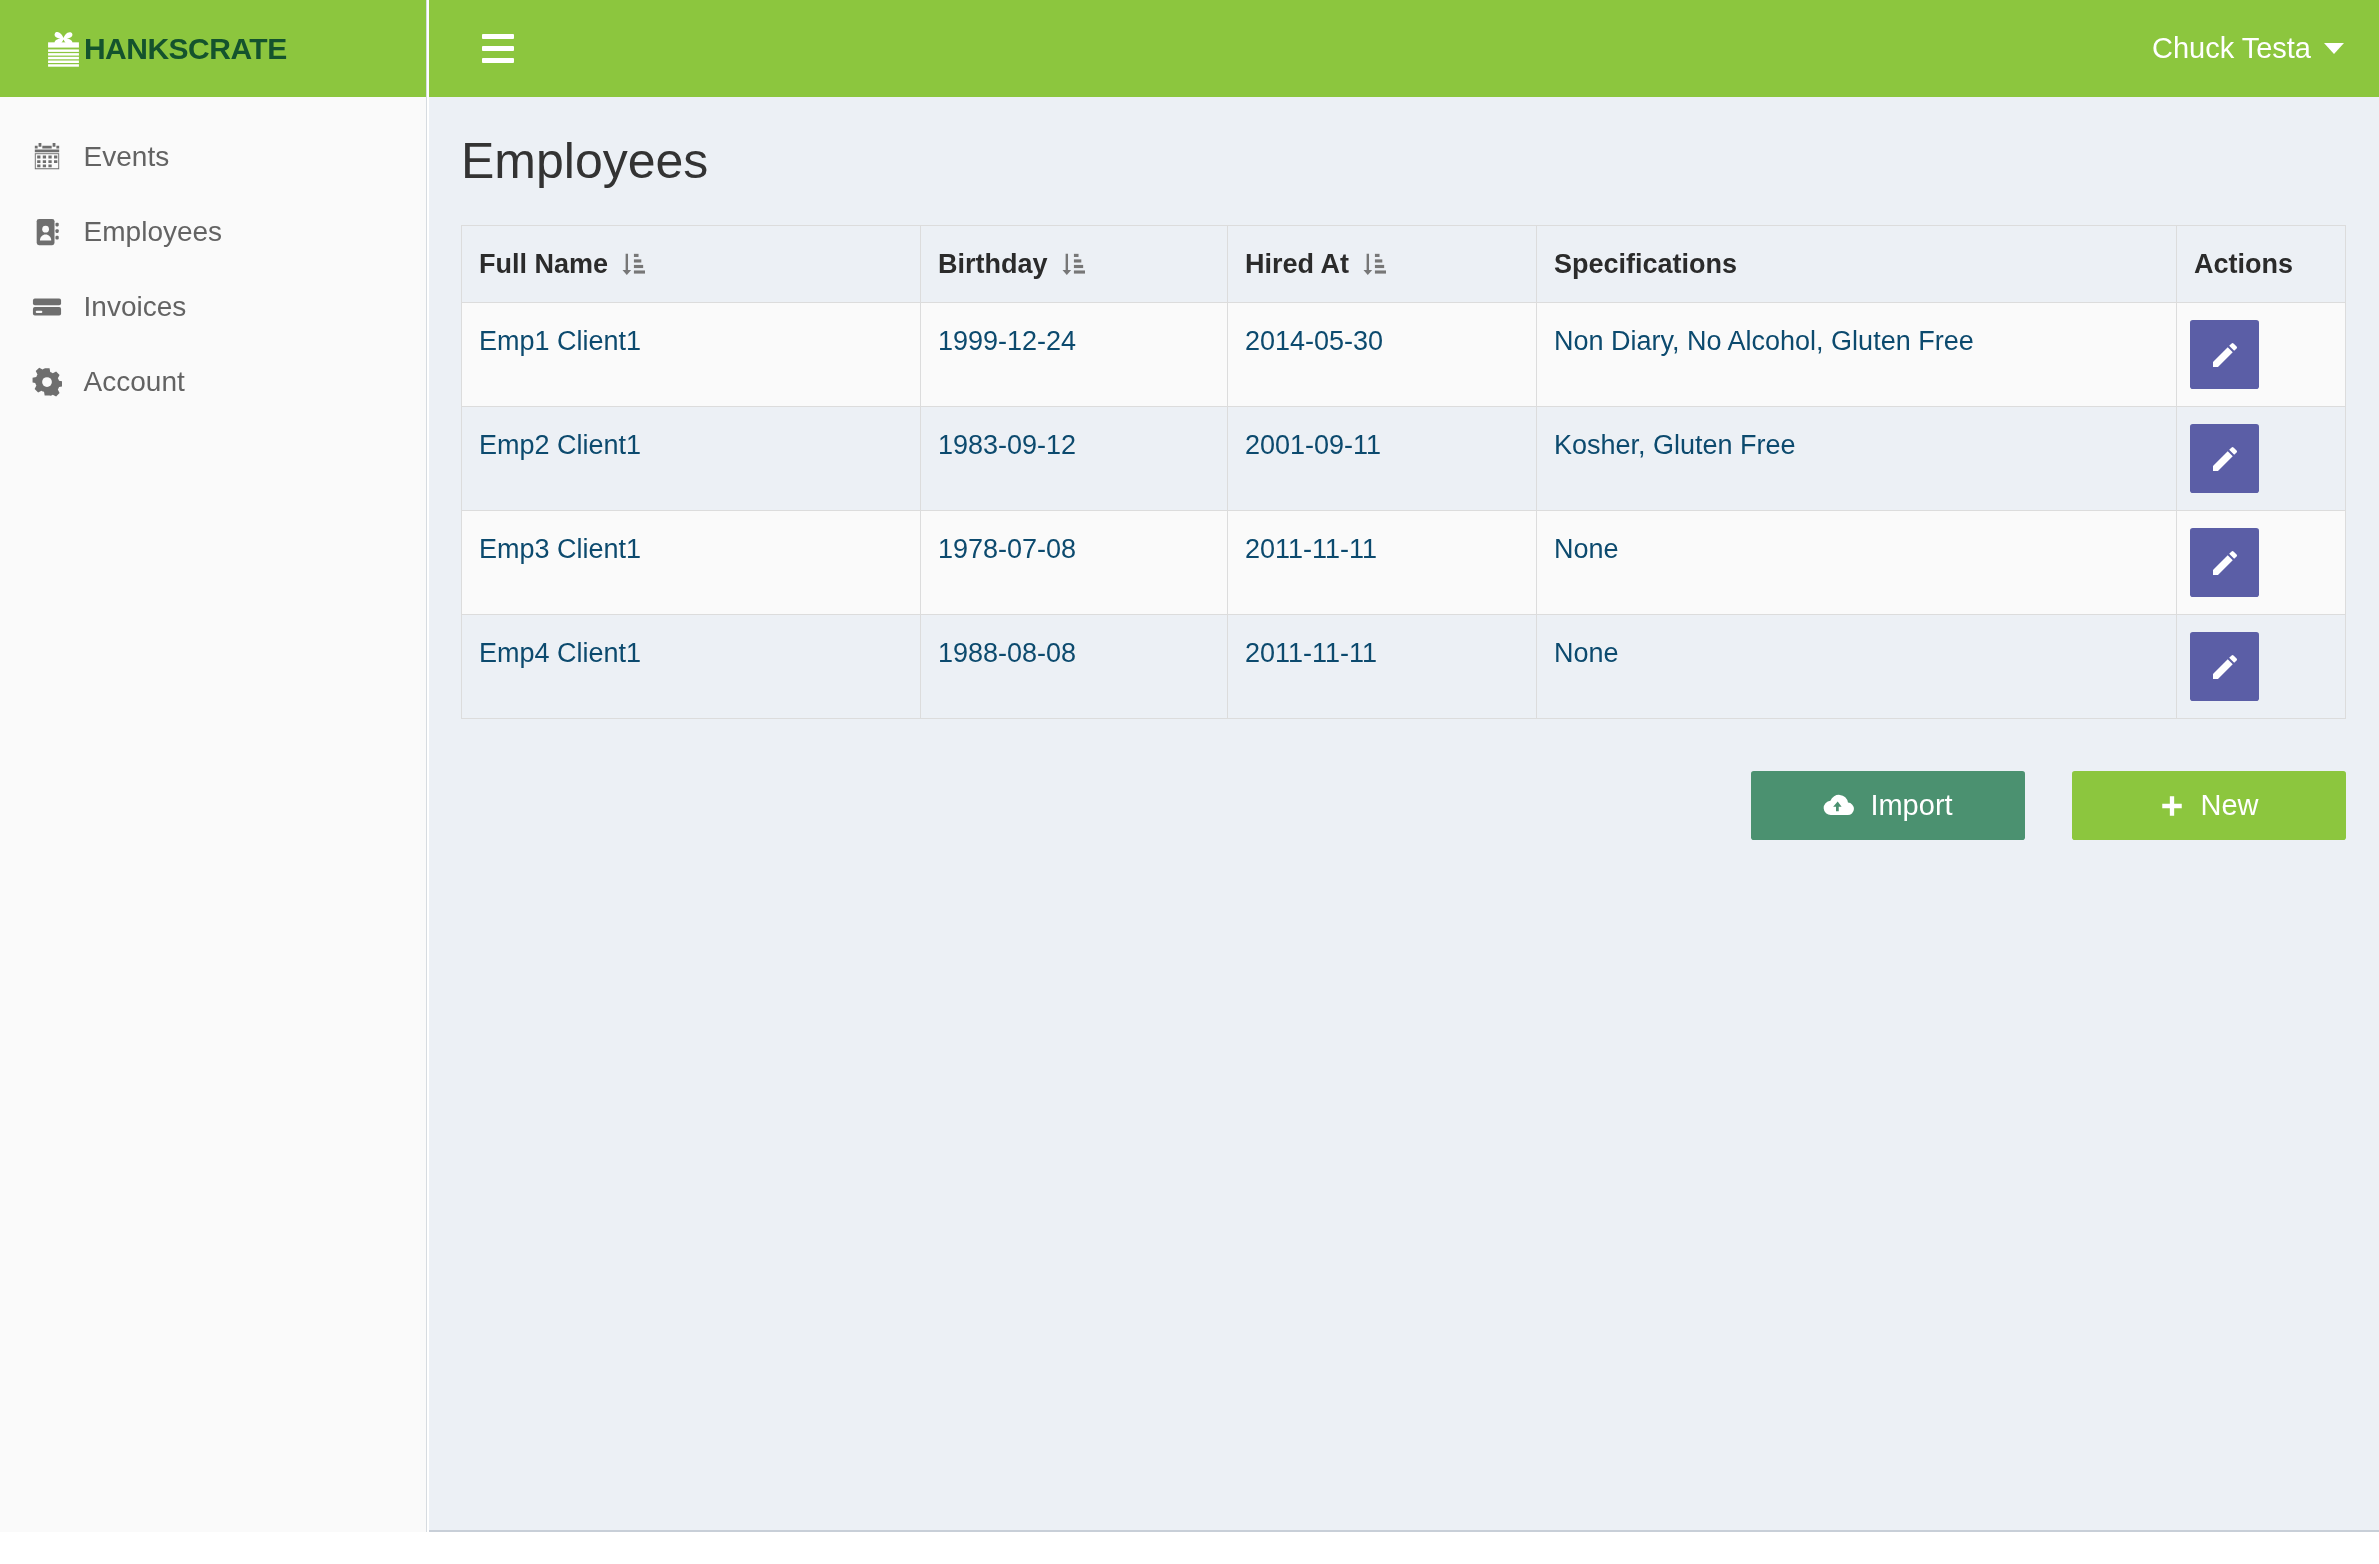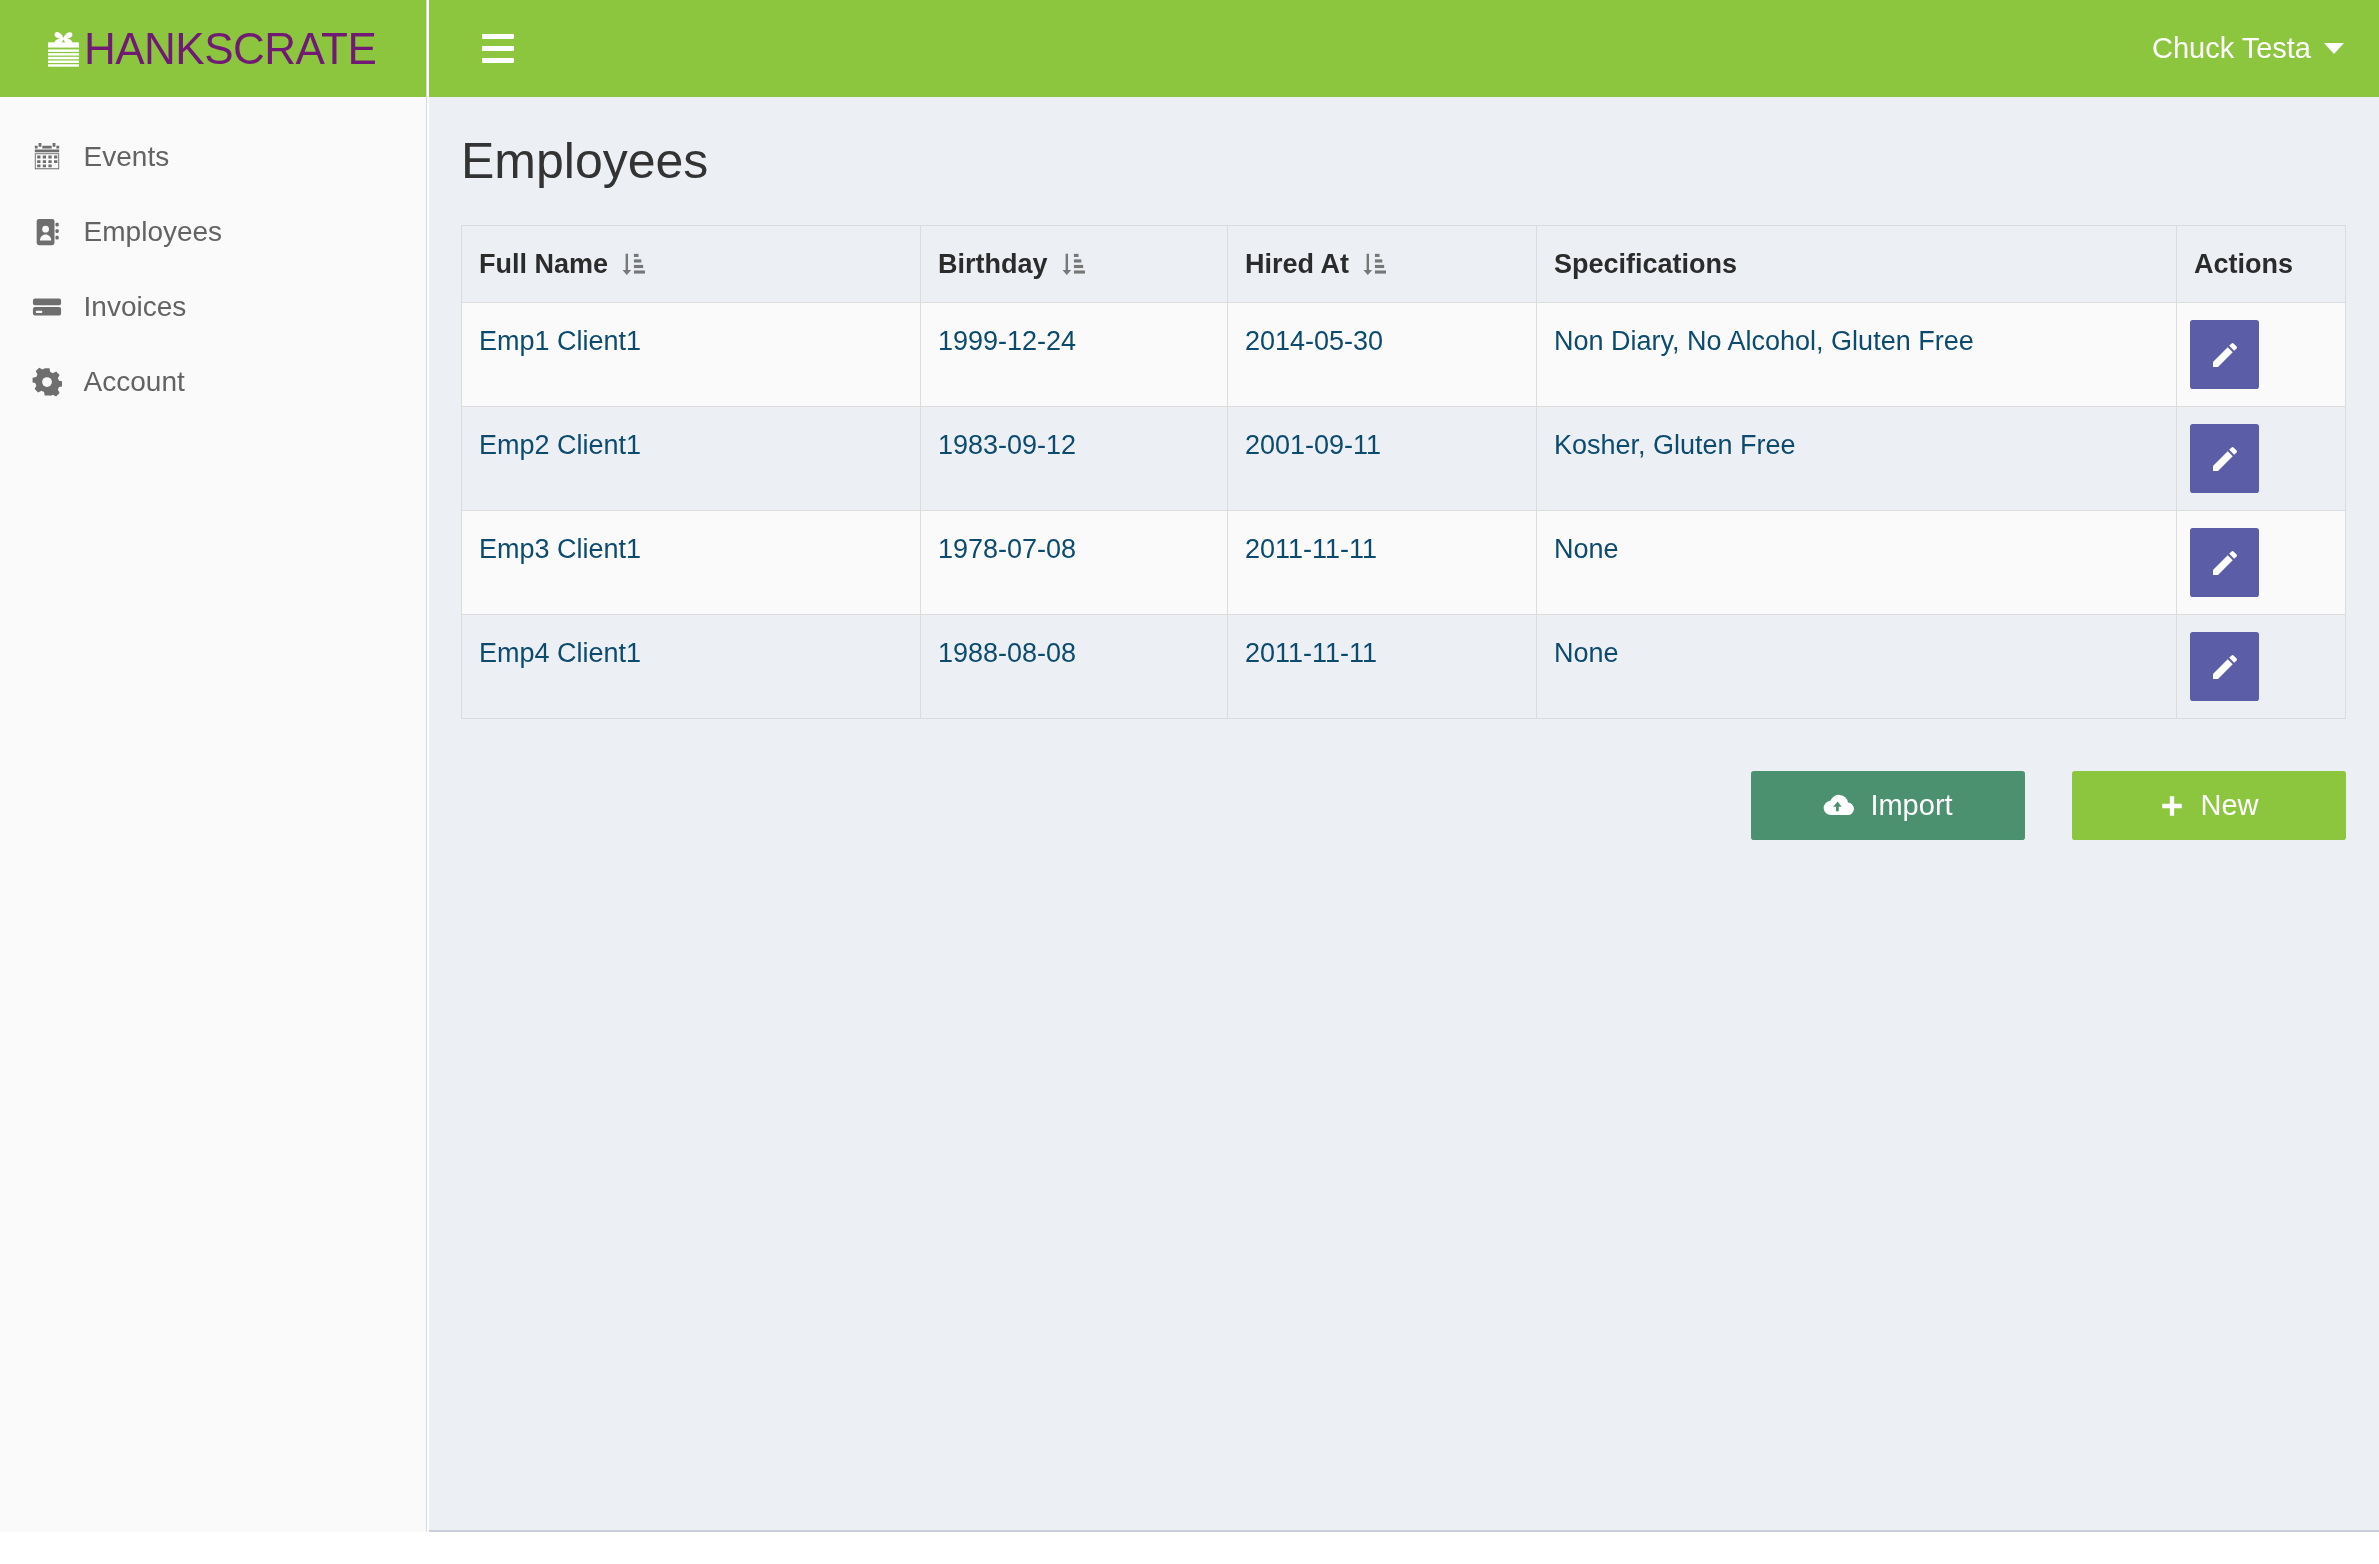--- a/index.html
+++ b/index.html
@@ -37,23 +37,23 @@
     padding-left: 45px;
   }
   .brand-icon {
     width: 37px;
     height: 41px;
     margin-right: 1.9px;
     flex: none;
     display: block;
   }
   .brand-text {
-    color: #701a75;
-    font-size: 44px;
-    font-weight: normal;
+    color: #14532d;
+    font-size: 30px;
+    font-weight: bold;
     letter-spacing: -0.5px;
     line-height: 1;
     white-space: nowrap;
   }
 
   .nav { padding-top: 22.5px; }
 
   .nav-item {
     display: flex;
     align-items: center;

